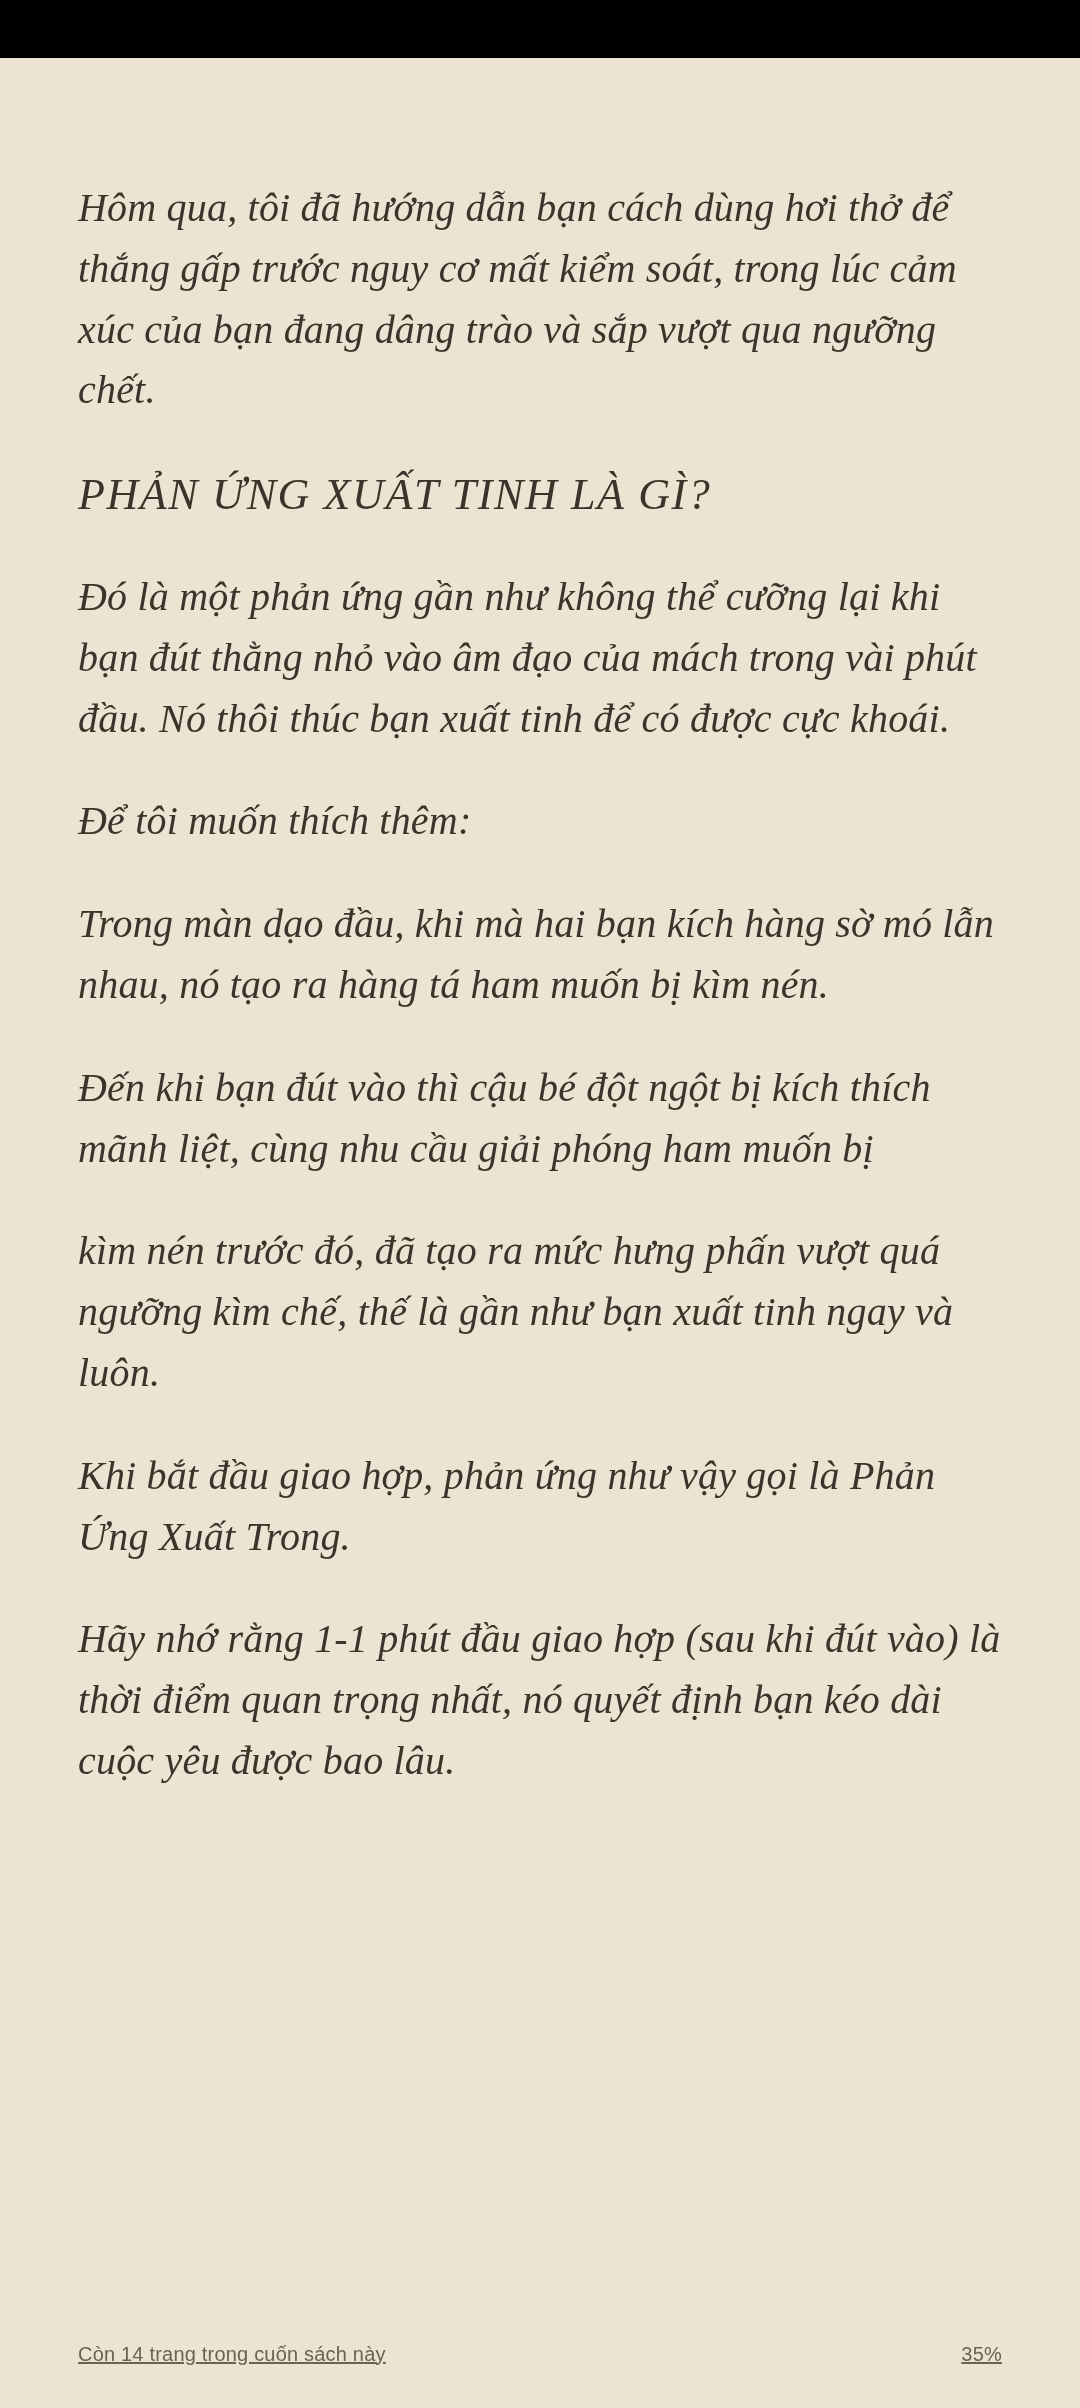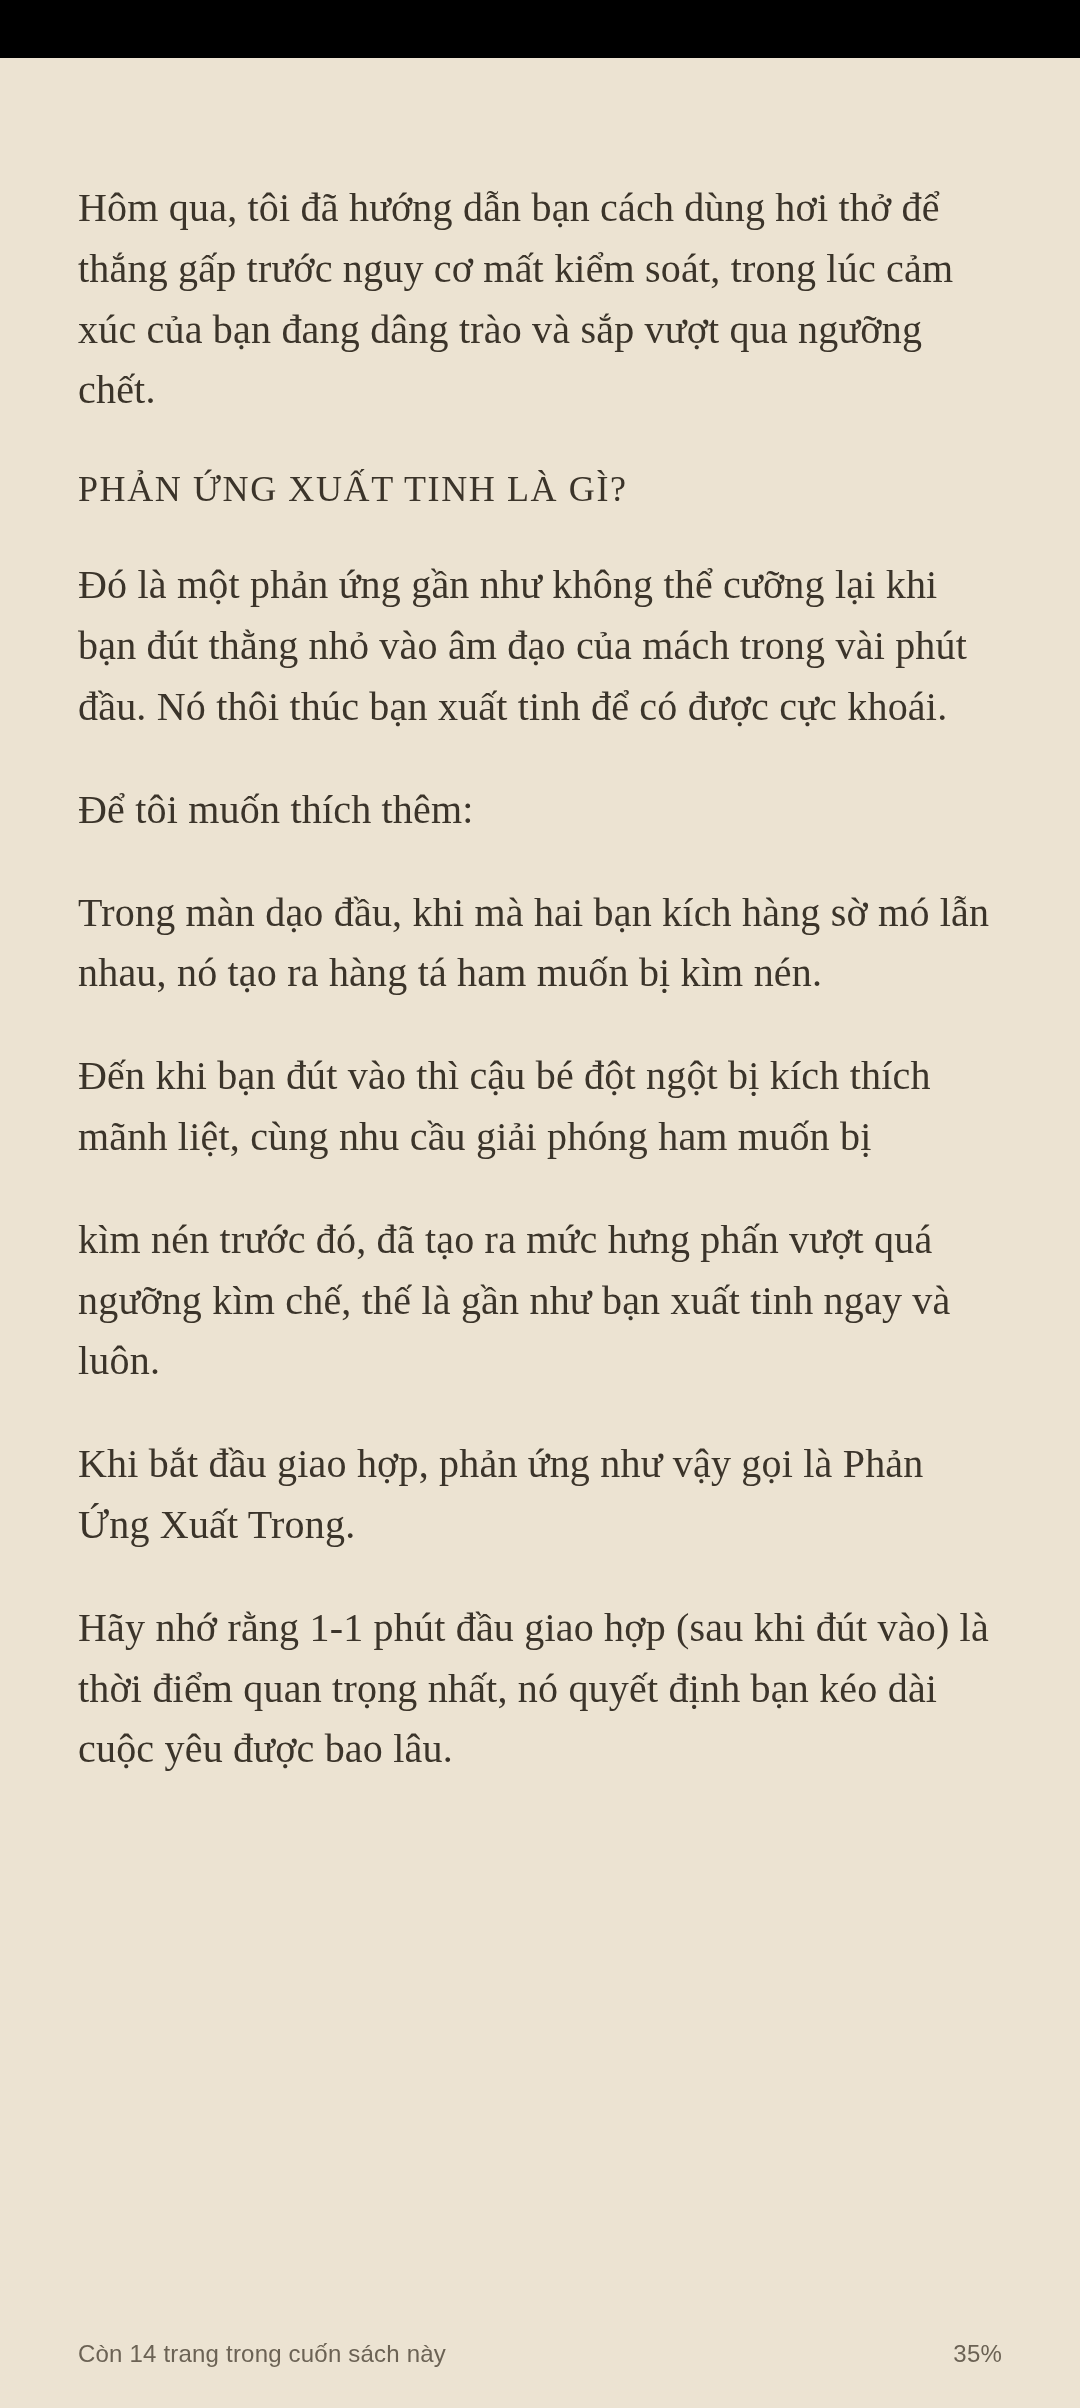--- a/index.html
+++ b/index.html
@@ -28,31 +28,32 @@
     position: absolute;
     top: 58px;
     left: 0;
     right: 0;
     bottom: 0;
     background: #ece3d2;
   }
   .page {
     padding: 120px 78px 0 78px;
     box-sizing: border-box;
+    font-style: italic;
   }
   .para {
     color: #3b342a;
     font-size: 40px;
     line-height: 1.52;
     margin: 0 0 42px 0;
     letter-spacing: 0.2px;
   }
   .heading {
     color: #3b342a;
-    font-size: 36px;
+    font-size: 44px;
     line-height: 1.45;
     margin: 16px 0 40px 0;
     letter-spacing: 1.6px;
     text-transform: uppercase;
   }
   .footer {
     position: absolute;
     left: 0;
     right: 0;
     bottom: 0;
@@ -60,22 +61,23 @@
     padding: 0 78px;
     box-sizing: border-box;
     display: flex;
     align-items: center;
     justify-content: space-between;
     background: #ece3d2;
   }
   .footer-left, .footer-right {
     color: #6b6254;
     font-family: "Liberation Sans", sans-serif;
-    font-size: 24px;
+    font-size: 20px;
     letter-spacing: 0.2px;
+    text-decoration: underline;
   }
 </style>
 </head>
 <body>
 
 <div class="device">
 
   <div class="status-bar"></div>
 
   <div class="reader">

